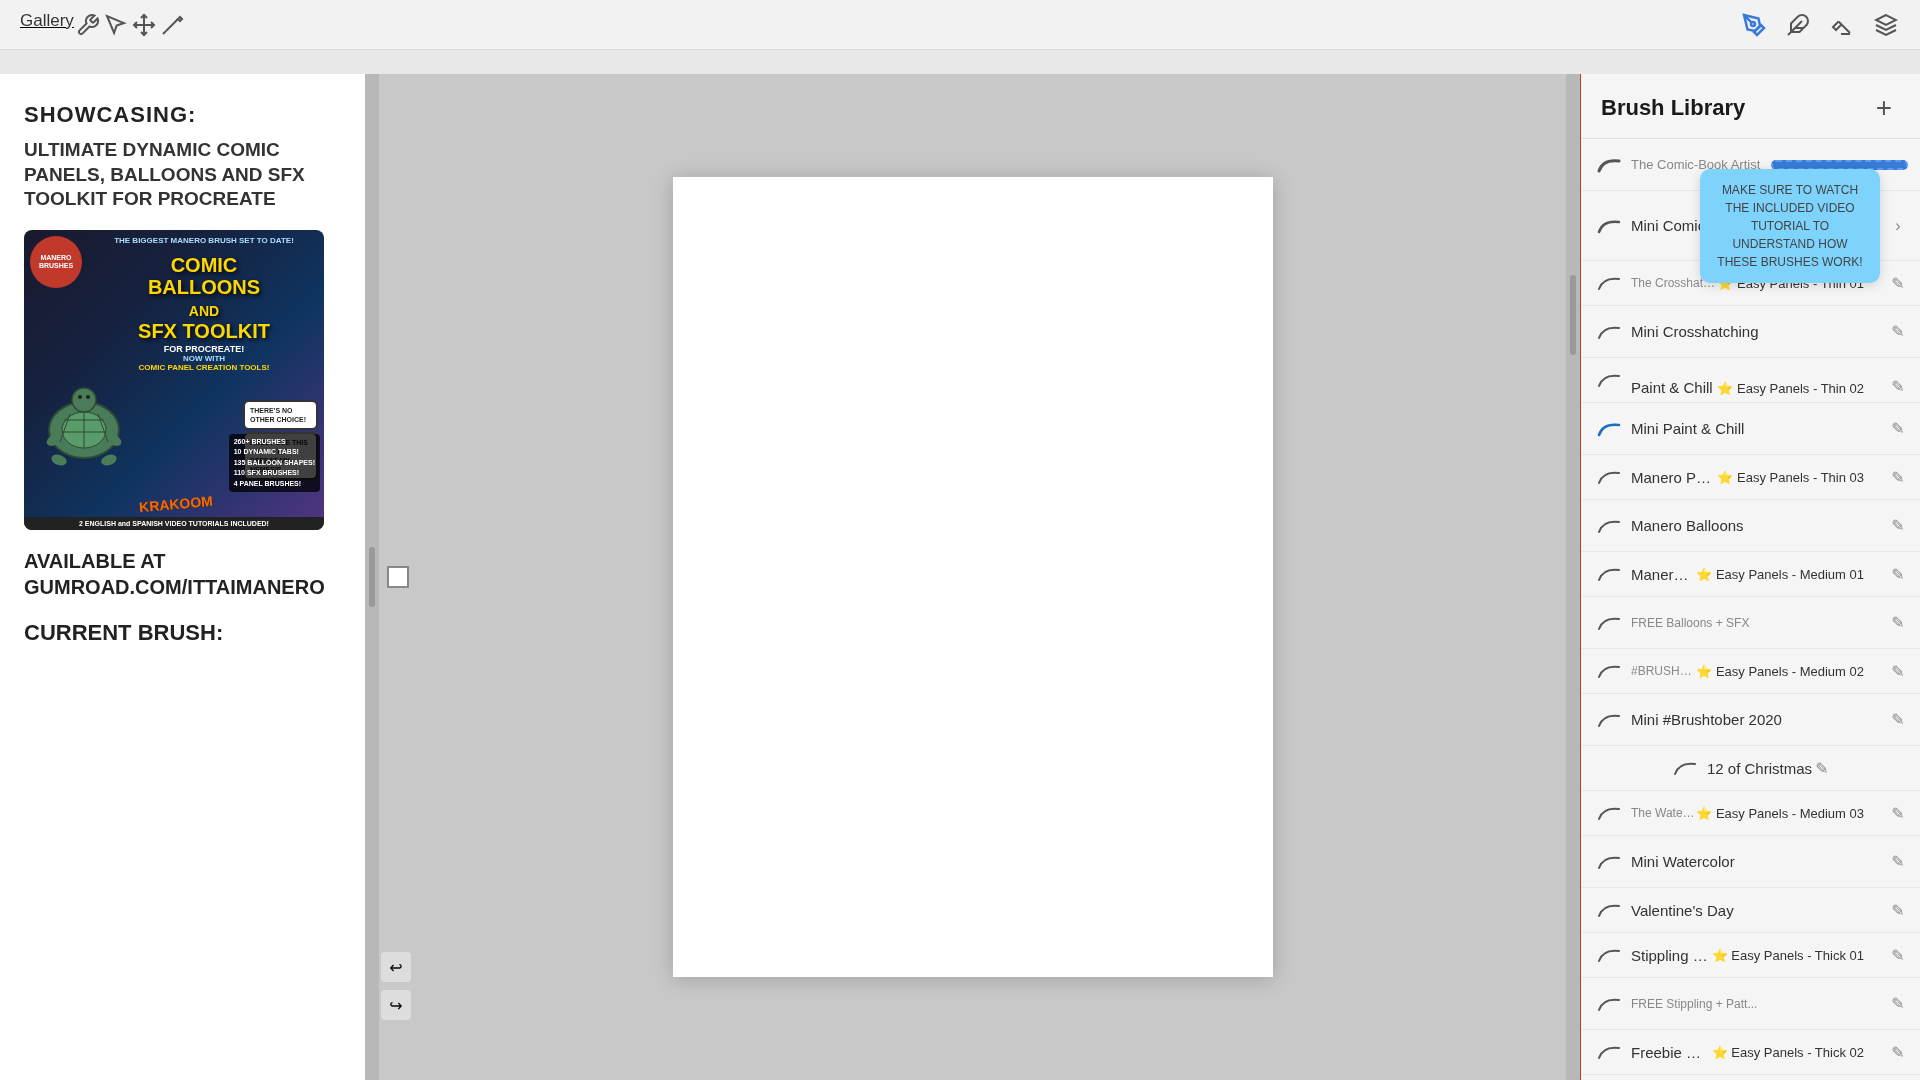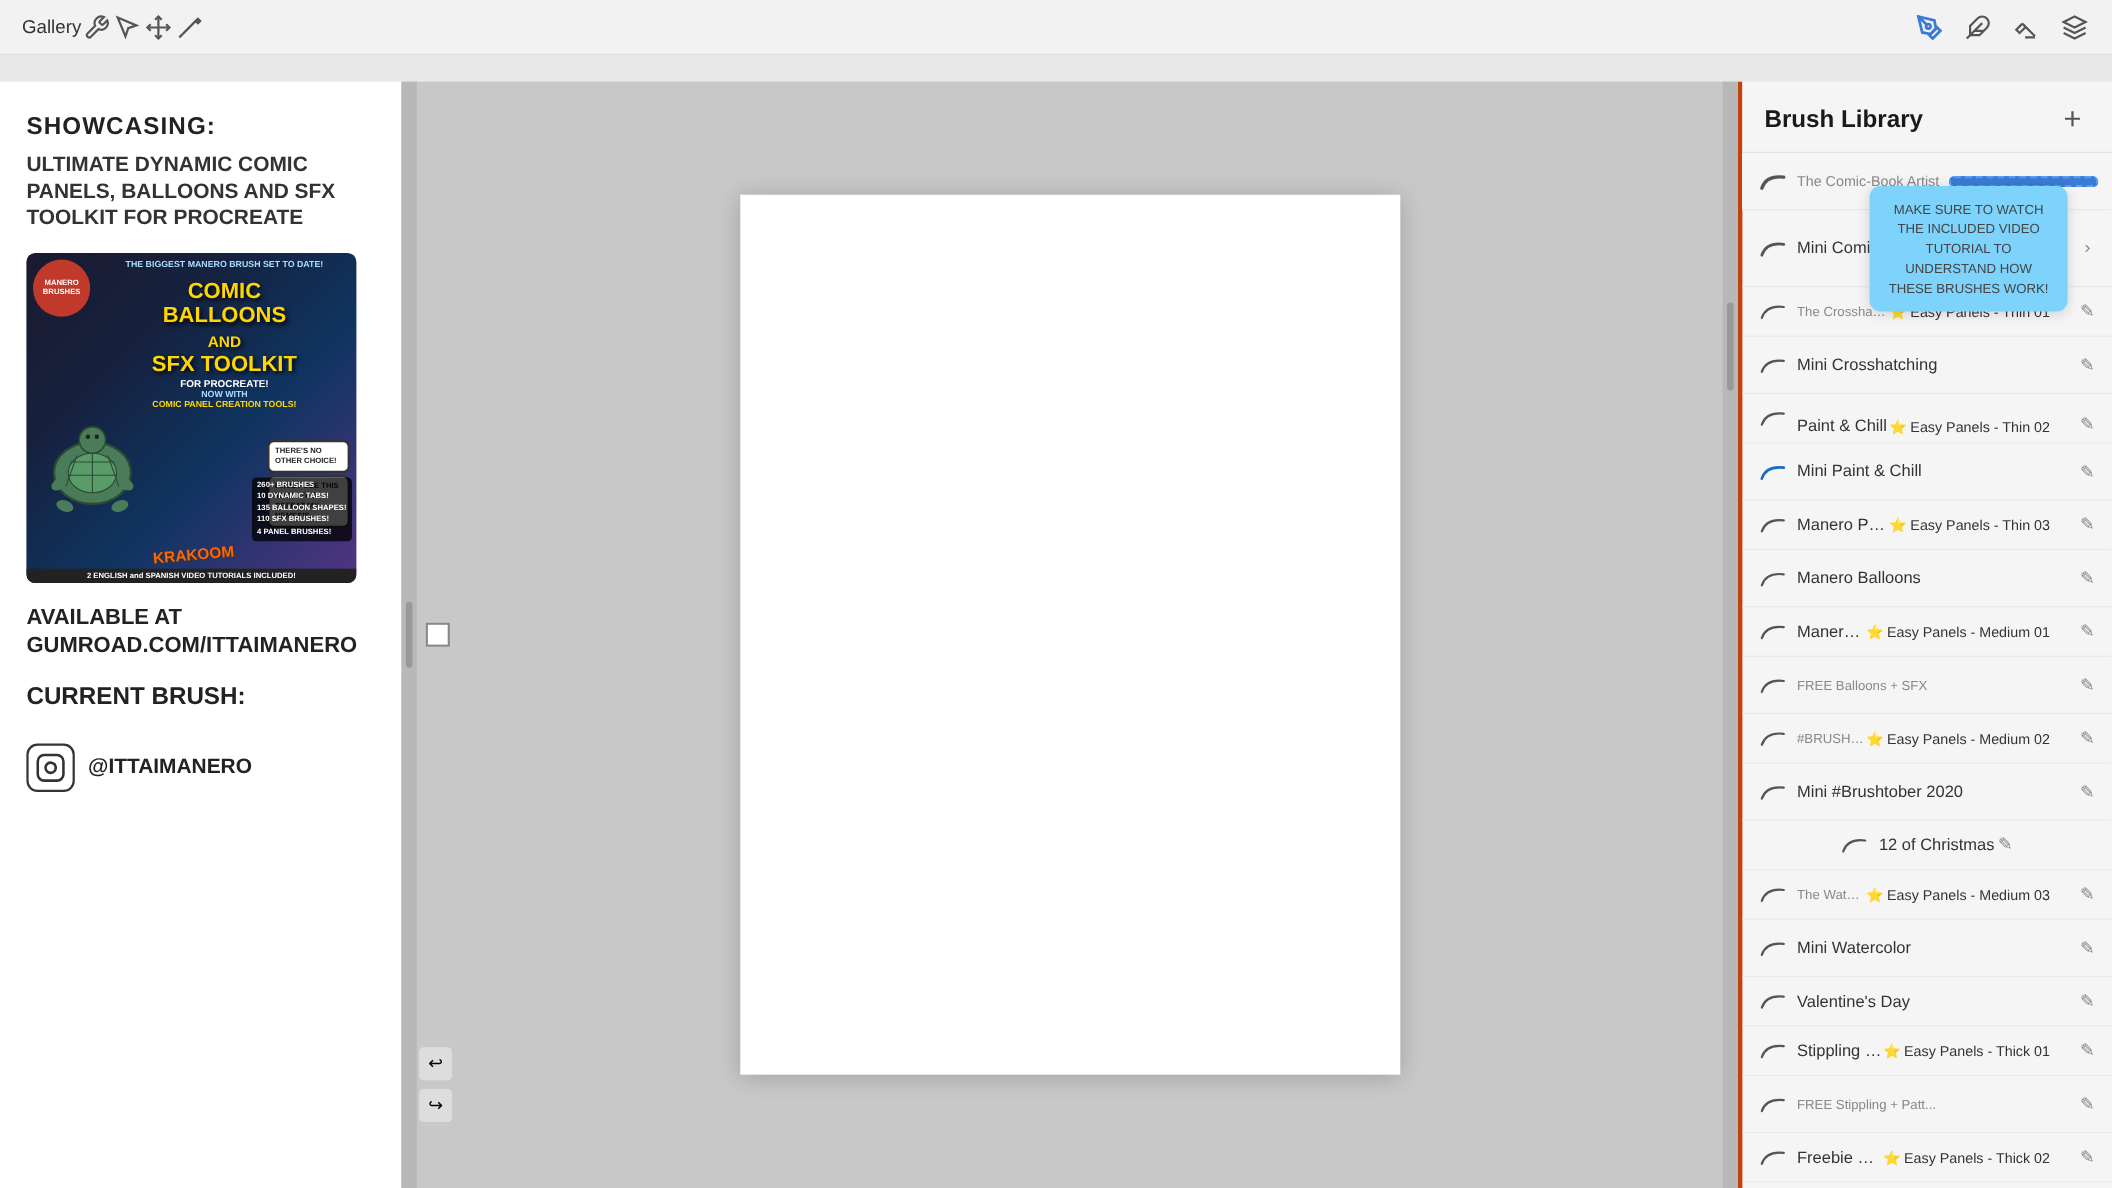--- a/index.html
+++ b/index.html
@@ -19,21 +19,22 @@
       background: #f2f2f2;
       display: flex;
       align-items: center;
       padding: 0 20px;
       border-bottom: 1px solid #ddd;
       justify-content: space-between;
       flex-shrink: 0;
     }
     .toolbar-left {
       display: flex;
-      align-items: center;
+      align-items: flex-start;
+      text-decoration: underline;
     }
     .toolbar-right {
       display: flex;
       align-items: center;
       gap: 16px;
     }
     .gallery-btn {
       font-size: 17px;
       font-weight: 500;
       color: #333;
@@ -186,21 +187,21 @@
       box-shadow: 0 2px 20px rgba(0,0,0,0.2);
     }
 
     
     .brush-panel {
       width: 340px;
       background: #f5f5f5;
       flex-shrink: 0;
       display: flex;
       flex-direction: column;
-      border-left: 4px solid #c2410c;
+      border-left: 1px solid #c2410c;
     }
     .brush-panel-header {
       display: flex;
       align-items: center;
       justify-content: space-between;
       padding: 18px 20px 14px;
       background: #f5f5f5;
       border-bottom: 1px solid #e0e0e0;
       flex-shrink: 0;
     }
@@ -444,30 +445,20 @@
       </div>
     </div>
 
     <div class="available-label">
       <div style="white-space:pre-line;">Available at
 Gumroad.com/ittaimanero</div>
     </div>
 
     <div class="current-brush-label">Current Brush:</div>
 
-    <div class="instagram-row">
-      <div class="instagram-icon">
-        <svg viewBox="0 0 24 24" width="28" height="28" fill="none" stroke="#333" stroke-width="2">
-          <rect x="2" y="2" width="20" height="20" rx="5" ry="5"></rect>
-          <path d="M16 11.37A4 4 0 1 1 12.63 8 4 4 0 0 1 16 11.37z"></path>
-          <line x1="17.5" y1="6.5" x2="17.51" y2="6.5"></line>
-        </svg>
-      </div>
-      <div class="instagram-handle">@ittaimanero</div>
-    </div>
   </div>
 
   <div class="canvas-area">
     <div class="canvas-left-bar">
       <div style="position:absolute; top:50%; transform:translateY(-50%); width:6px; height:60px; background:#999; border-radius:3px;"></div>
     </div>
 
     <div style="position:absolute; left:22px; top:50%; transform:translateY(-50%); width:22px; height:22px; border:2px solid #888; background:white; cursor:pointer;"></div>
 
     <div style="position:absolute; left:16px; bottom:60px; display:flex; flex-direction:column; gap:8px;">

